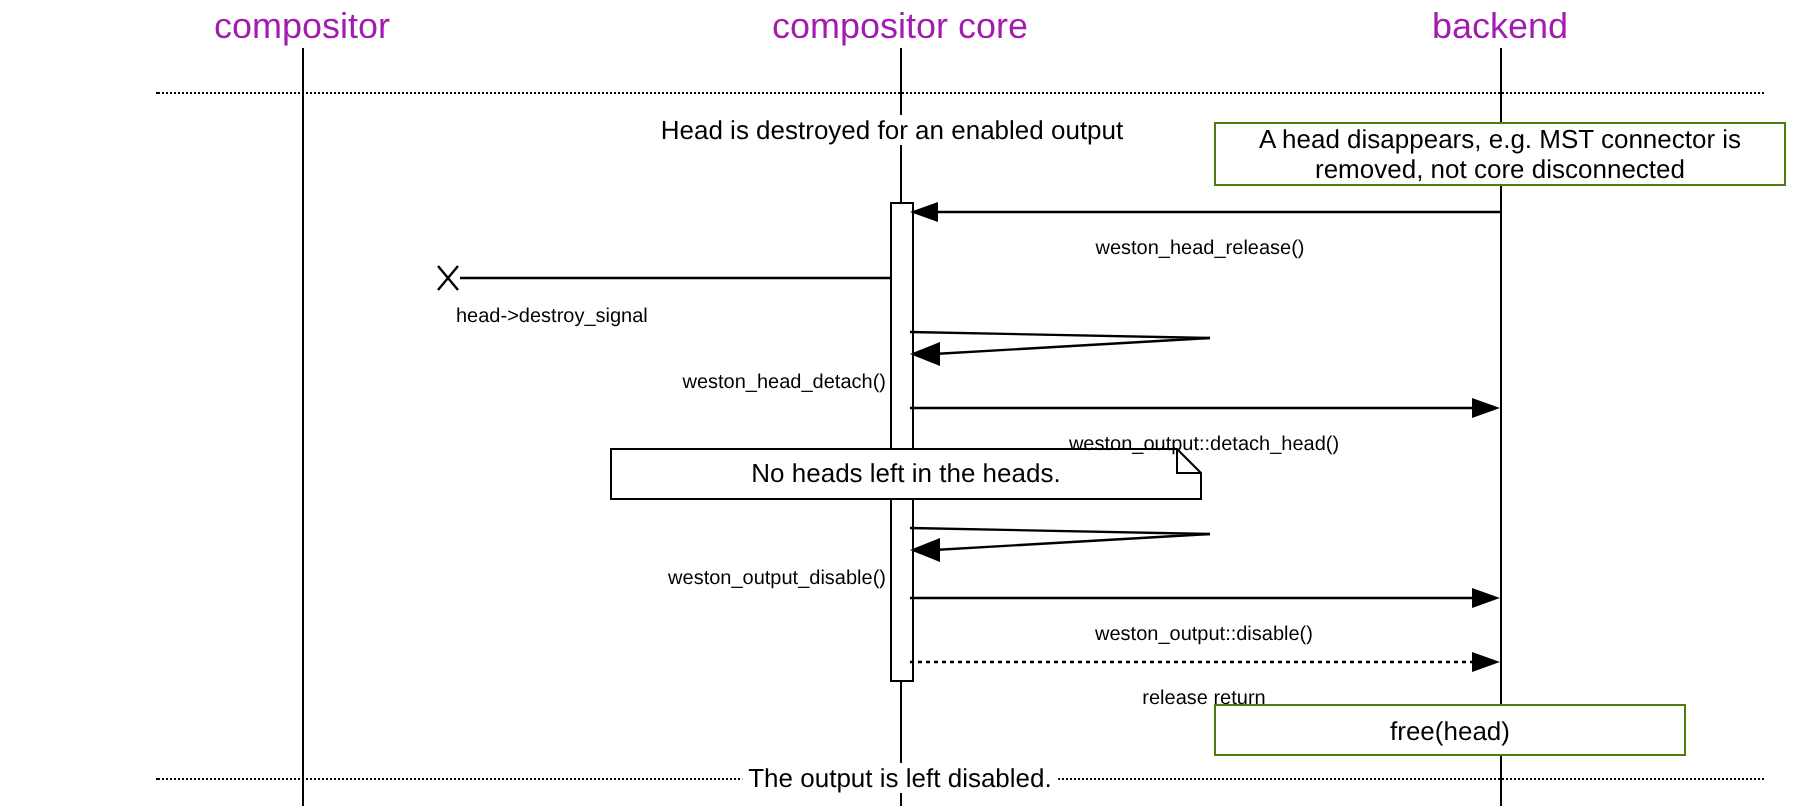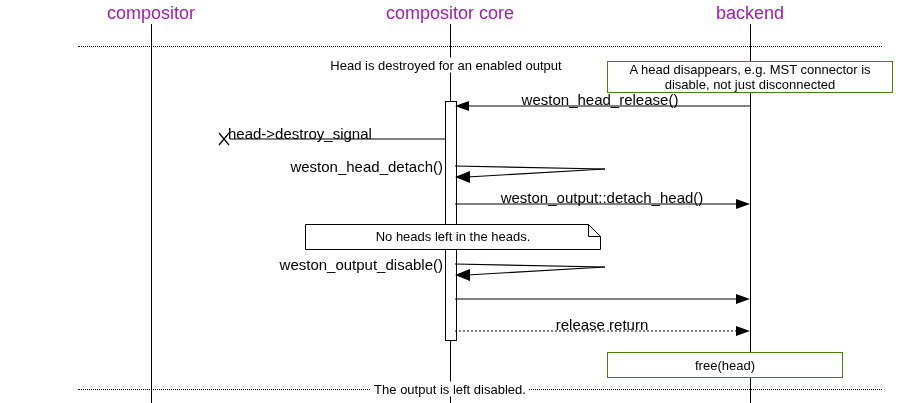--- a/index.html
+++ b/index.html
@@ -73,24 +73,25 @@
     top: 0;
   }
   .note.dogear .dogear-text {
     position: relative;
     z-index: 2;
     width: 100%;
     text-align: center;
   }
   .msg-label {
     position: absolute;
-    font-size: 15px;
+    font-size: 10px;
     line-height: 15px;
     white-space: nowrap;
     background: transparent;
+    margin-top: 25px;
   }
   .msg-label.center { transform: translateX(-50%); }
   .msg-label.right-align { transform: translateX(-100%); text-align: right; }
   .arrow-svg {
     position: absolute;
     left: 0;
     top: 0;
     overflow: visible;
   }
 </style>
@@ -111,21 +112,21 @@
 
   <div class="divider" style="top:46px;"></div>
   <div class="divider-text" style="left:446px; top:46px;margin-top:19px;">Head is destroyed for an enabled output</div>
 
   <div class="divider" style="top:389px;"></div>
   <div class="divider-text" style="left:450px; top:389px;">The output is left disabled.</div>
 
   <div class="note" style="left:607px; top:61px; width:286px; height:32px;">
     <div style="width:100%;">
       <div>A head disappears, e.g. MST connector is</div>
-      <div>disable, not just disconnected</div>
+      <div>removed, not core disconnected</div>
     </div>
   </div>
 
   <div class="note dogear" style="left:305px; top:224px; width:296px; height:26px;">
     <svg class="dogear-svg" width="296" height="26" viewBox="0 0 296 26">
       <path d="M0.5,0.5 L283.5,0.5 L295.5,12.5 L295.5,25.5 L0.5,25.5 Z" fill="#ffffff" stroke="#000000" stroke-width="1"></path>
       <path d="M283.5,0.5 L283.5,12.5 L295.5,12.5" fill="none" stroke="#000000" stroke-width="1"></path>
     </svg>
     <div class="dogear-text" style="line-height:26px;">No heads left in the heads.</div>
   </div>
@@ -187,16 +188,17 @@
   <div class="msg-label center" style="left:600px; top:92px;">weston_head_release()</div>
 
   <div class="msg-label" style="left:228px; top:126px;">head-&gt;destroy_signal</div>
 
   <div class="msg-label right-align" style="left:443px; top:159px;">weston_head_detach()</div>
 
   <div class="msg-label right-align" style="left:443px; top:257px;">weston_output_disable()</div>
 
   <div class="msg-label center" style="left:602px; top:190px;">weston_output::detach_head()</div>
 
+  <div class="msg-label center" style="left:602px; top:285px;">weston_output::disable()</div>
 
   <div class="msg-label center" style="left:602px; top:317px;">release return</div>
 
 </div>
 
 </body></html>

